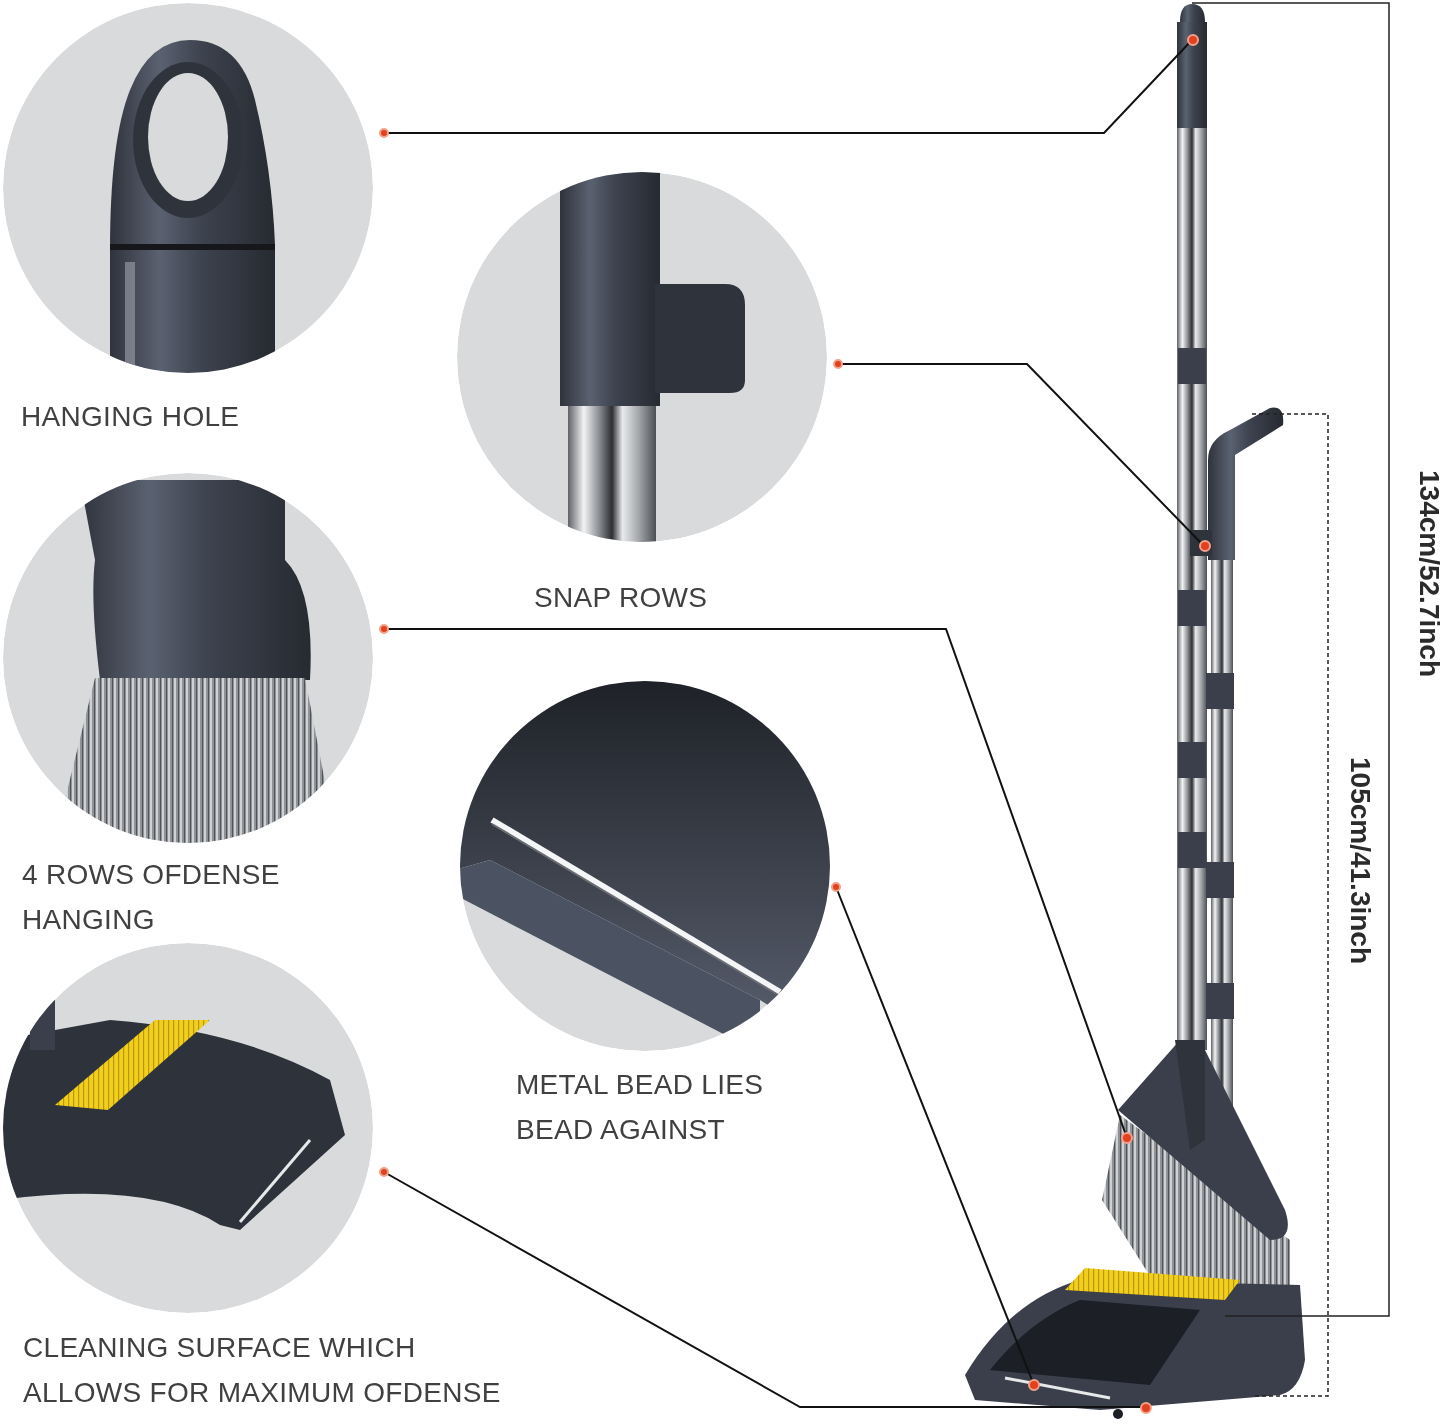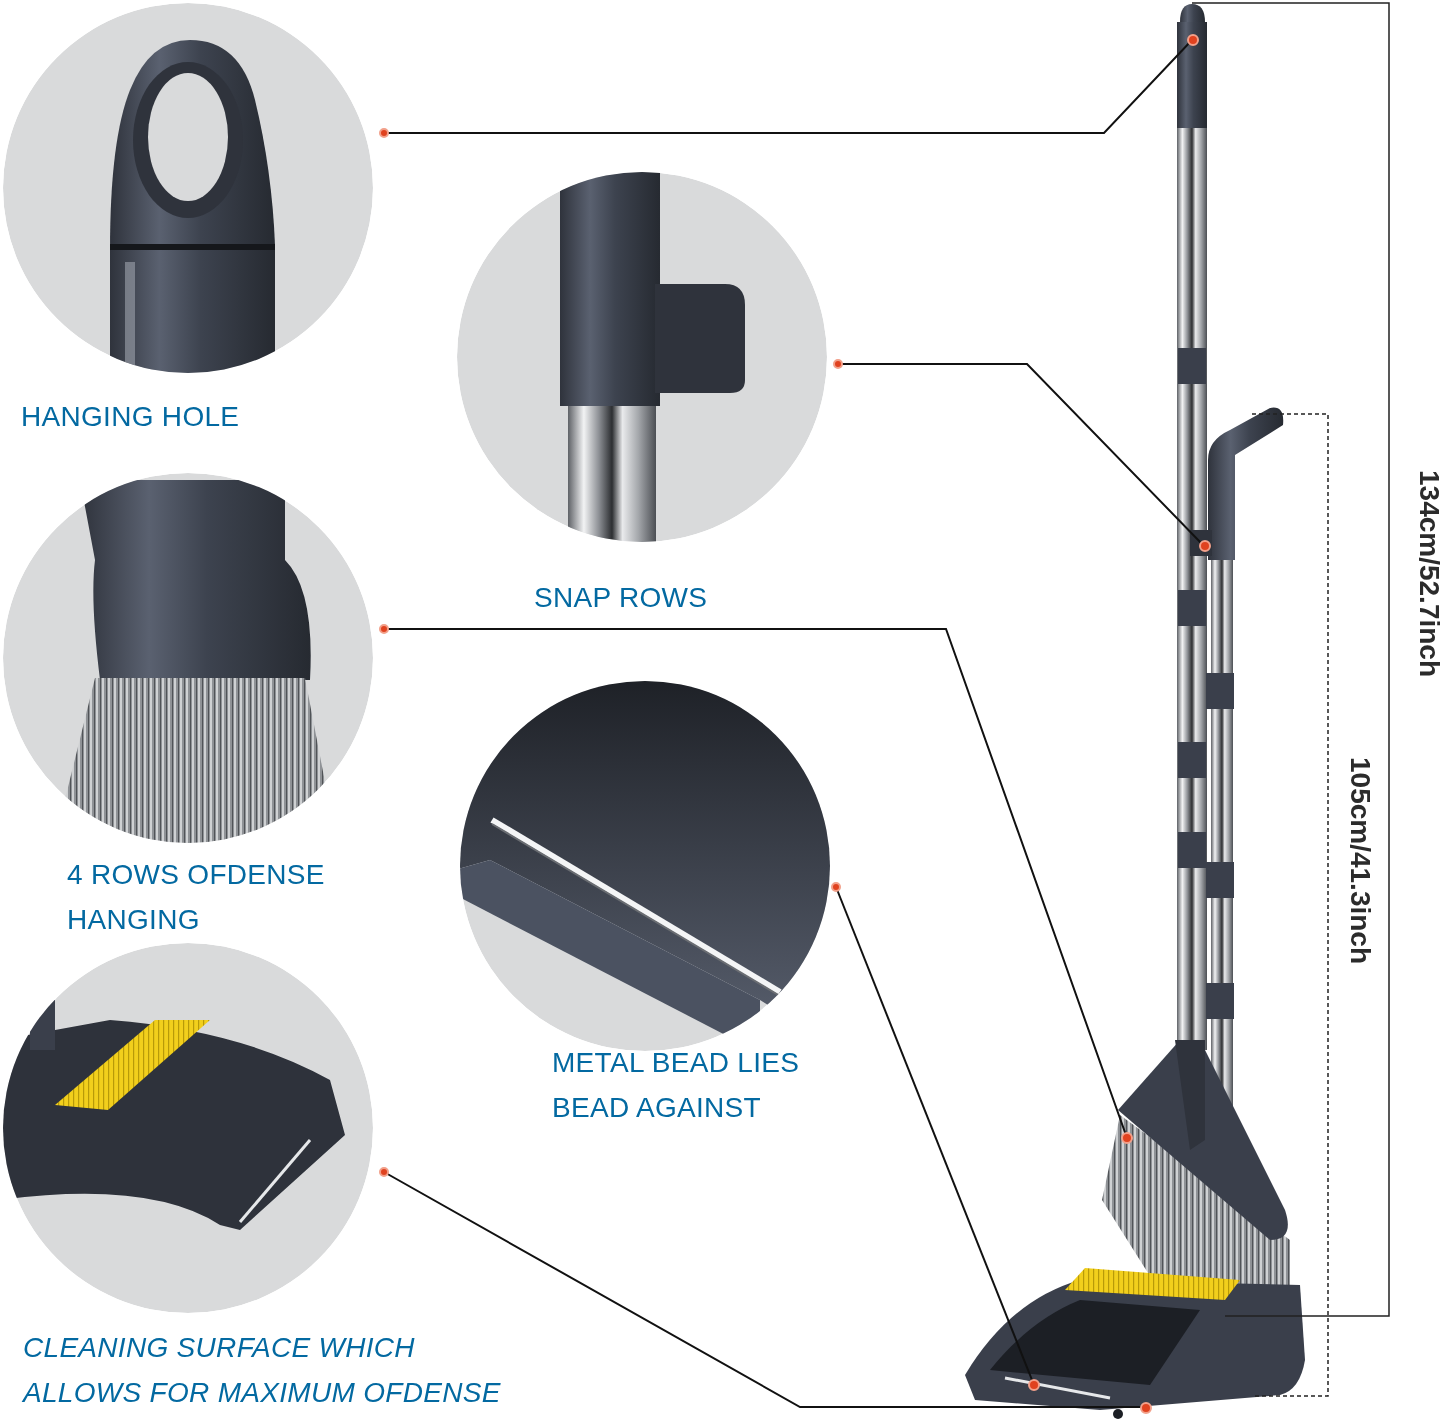--- a/index.html
+++ b/index.html
@@ -1,20 +1,20 @@
 <!DOCTYPE html>
 <html><head>
 <meta charset="utf-8">
 <style>
   html, body { margin:0; padding:0; background:#ffffff; }
   body { width:1445px; height:1424px; position:relative; overflow:hidden;
          font-family:"Liberation Sans", sans-serif; color:#1f1f1f; }
   .layer { position:absolute; left:0; top:0; width:1445px; height:1424px; }
   .label { position:absolute; font-size:28px; line-height:45px; letter-spacing:0.3px;
-           color:#0369a1; white-space:nowrap; font-family:"Liberation Sans", sans-serif; }
+           color:#404040; white-space:nowrap; font-family:"Liberation Sans", sans-serif; }
   .dim-label { position:absolute; font-size:28px; font-weight:bold; color:#2b2b2b;
                white-space:nowrap; transform-origin:left top; transform:rotate(90deg);
                font-family:"Liberation Sans", sans-serif; }
 </style>
 </head>
 <body>
 
 <svg class="layer" viewBox="0 0 1445 1424" xmlns="http://www.w3.org/2000/svg">
   <defs>
     <linearGradient id="chrome" x1="0" y1="0" x2="1" y2="0">
@@ -168,30 +168,30 @@
 </svg>
 
 <div class="label" style="left:21px; top:394px;">
   <div>HANGING HOLE</div>
 </div>
 
 <div class="label" style="left:534px; top:575px;">
   <div>SNAP ROWS</div>
 </div>
 
-<div class="label" style="left:22px; top:852px;margin-left:45px;">
+<div class="label" style="left:22px; top:852px;">
   <div>4 ROWS OFDENSE</div>
   <div>HANGING</div>
 </div>
 
-<div class="label" style="left:516px; top:1040px;margin-left:36px;">
+<div class="label" style="left:516px; top:1062px;">
   <div>METAL BEAD LIES</div>
   <div>BEAD AGAINST</div>
 </div>
 
-<div class="label" style="left:23px; top:1325px;font-style:italic;">
+<div class="label" style="left:23px; top:1325px;">
   <div>CLEANING SURFACE WHICH</div>
   <div>ALLOWS FOR MAXIMUM OFDENSE</div>
 </div>
 
 <div class="dim-label" style="left:1445px; top:470px;">134cm/52.7inch</div>
 
 <div class="dim-label" style="left:1376px; top:757px;">105cm/41.3inch</div>
 
 </body></html>

